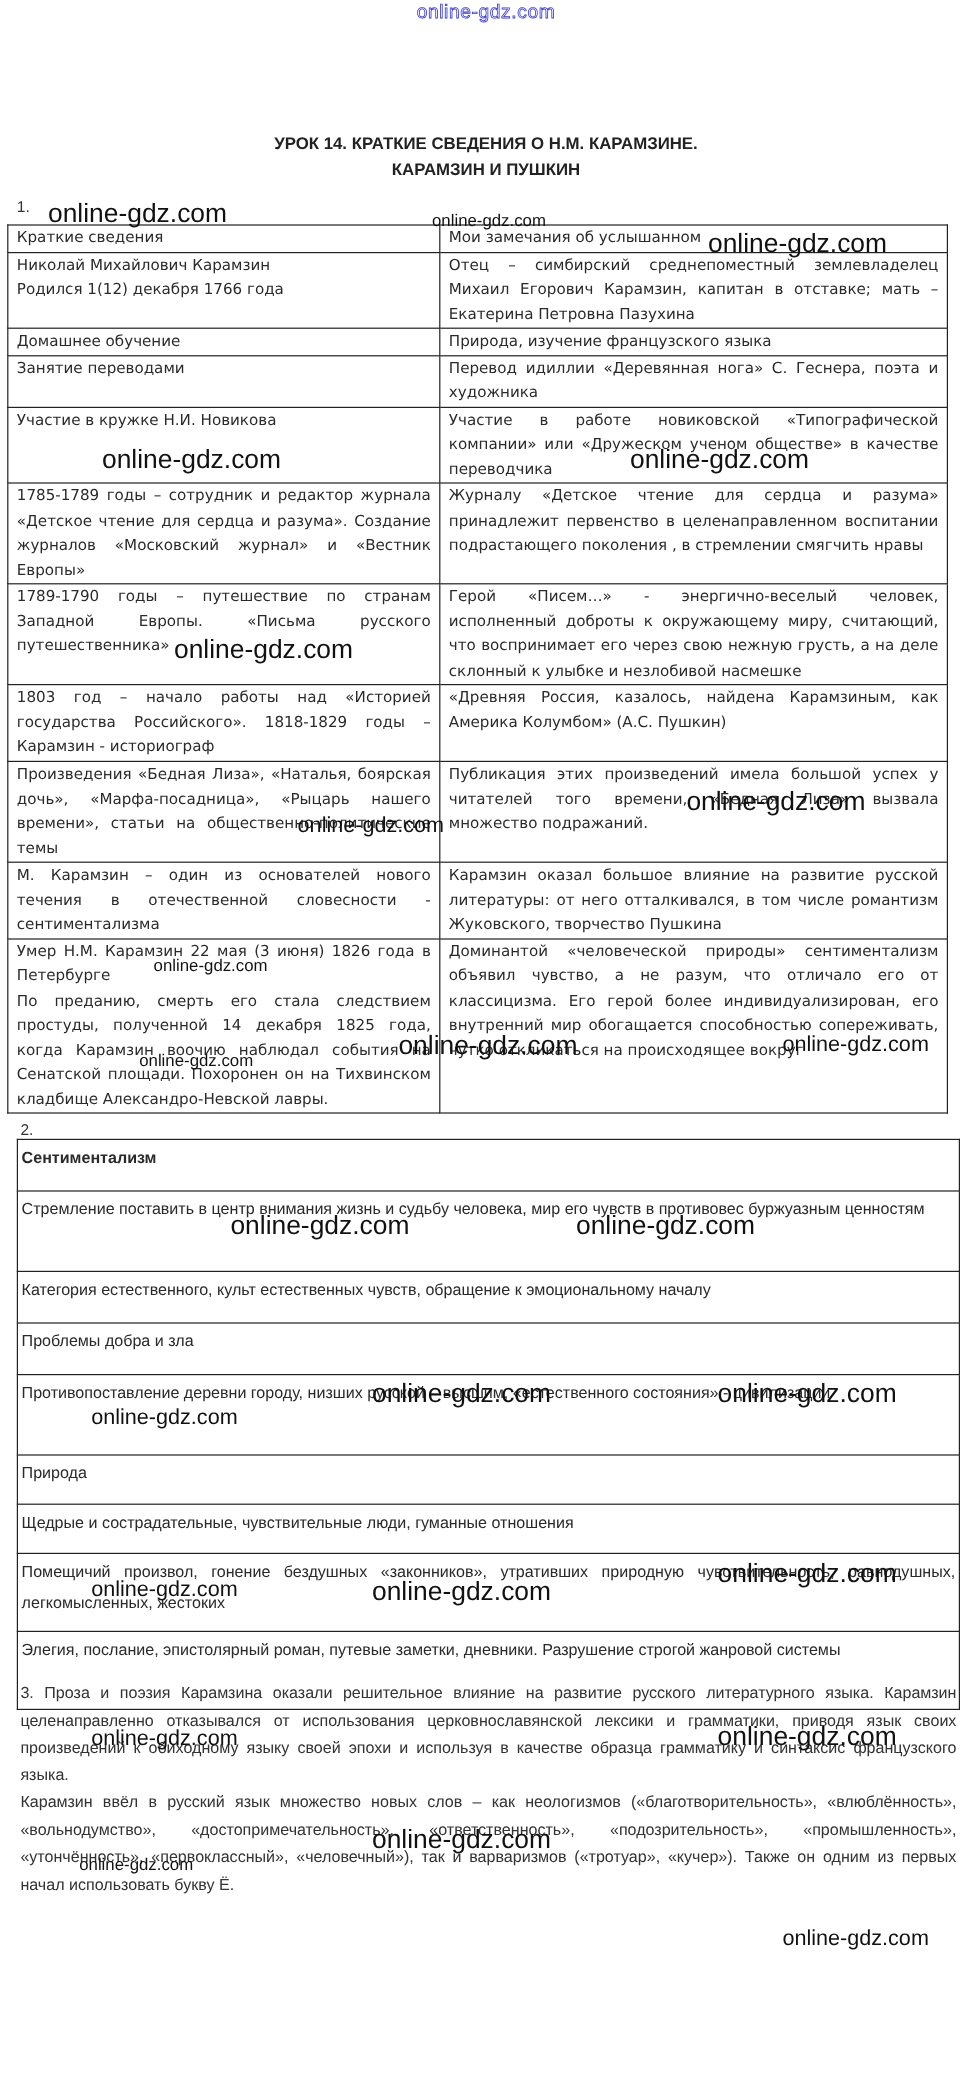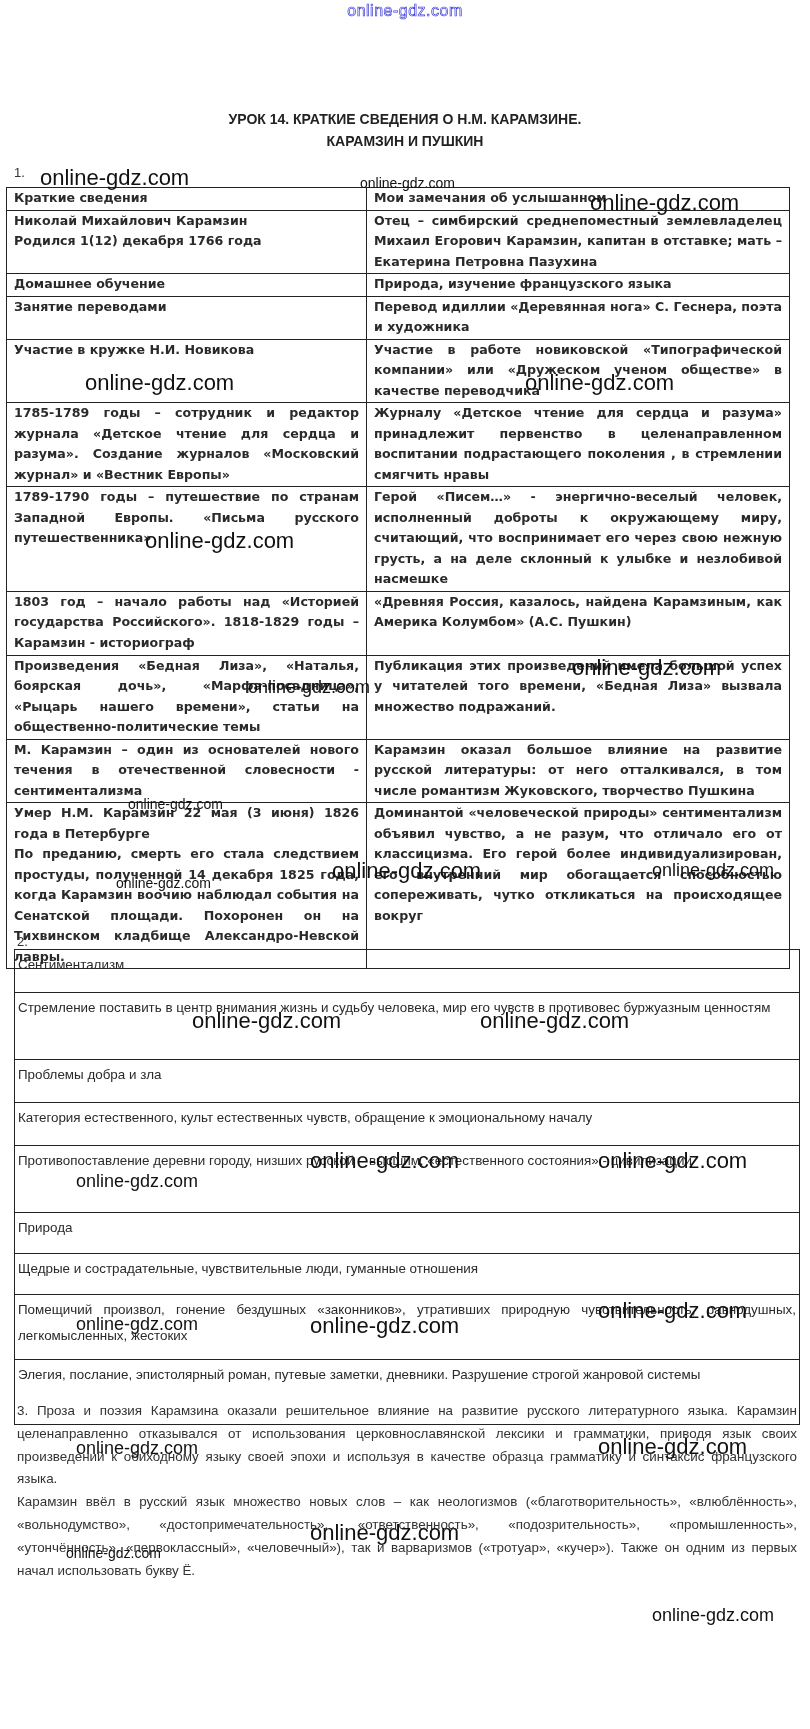--- a/index.html
+++ b/index.html
@@ -20,33 +20,33 @@
   .num {
     position: absolute; font-family: "Liberation Sans", sans-serif; font-size: 13px; color: #333;
   }
   table.t1 {
     position: absolute; top: 187px; left: 6px; width: 784px;
     border-collapse: collapse; table-layout: fixed;
     font-family: "DejaVu Sans", sans-serif; font-size: 12.6px; line-height: 20.5px;
   }
   table.t1 td {
     border: 1px solid #222; vertical-align: top; padding: 0 7px 1px 7px;
-    text-align: justify; text-align-last: left; font-weight: bold;
+    text-align: justify; text-align-last: left;
   }
   table.t1 td.l { width: 345px; }
   table.t2 {
     position: absolute; top: 949px; left: 14px; width: 786px;
     border-collapse: collapse; table-layout: fixed;
     font-family: "Liberation Sans", sans-serif; font-size: 13.4px; line-height: 26px;
   }
   table.t2 td {
     border: 1px solid #222; vertical-align: top; padding: 2px 3px 4px 3px;
     text-align: justify; text-align-last: left;
   }
-  table.t2 td.hd { font-weight: normal; }
+  table.t2 td.hd { font-weight: bold; }
   .p3 {
     position: absolute; top: 1400px; left: 17px; width: 780px;
     font-family: "Liberation Sans", sans-serif; font-size: 13.4px; line-height: 22.8px;
     text-align: justify; color: #333;
   }
   .p3 p { margin: 0; }
   .wm {
     position: absolute; font-family: "Liberation Sans", sans-serif; color: #111;
     white-space: nowrap; pointer-events: none;
   }
@@ -121,24 +121,24 @@
 
 <table class="t2">
   <tbody>
       <tr>
     <td class="hd" style="height:36px;">Сентиментализм</td>
   </tr>
   <tr>
         <td style="height:60px;">Стремление поставить в центр внимания жизнь и судьбу человека, мир его чувств в противовес буржуазным ценностям</td>
       </tr>
   <tr>
-        <td style="height:36px;">Проблемы добра и зла</td>
+        <td style="height:36px;">Категория естественного, культ естественных чувств, обращение к эмоциональному началу</td>
       </tr>
   <tr>
-        <td style="height:36px;">Категория естественного, культ естественных чувств, обращение к эмоциональному началу</td>
+        <td style="height:36px;">Проблемы добра и зла</td>
       </tr>
   <tr>
         <td style="height:60px;">Противопоставление деревни городу, низших русской – высшим, «естественного состояния» - цивилизации</td>
       </tr>
   <tr>
         <td style="height:34px;">Природа</td>
       </tr>
   <tr>
         <td style="height:34px;">Щедрые и сострадательные, чувствительные люди, гуманные отношения</td>
       </tr>

